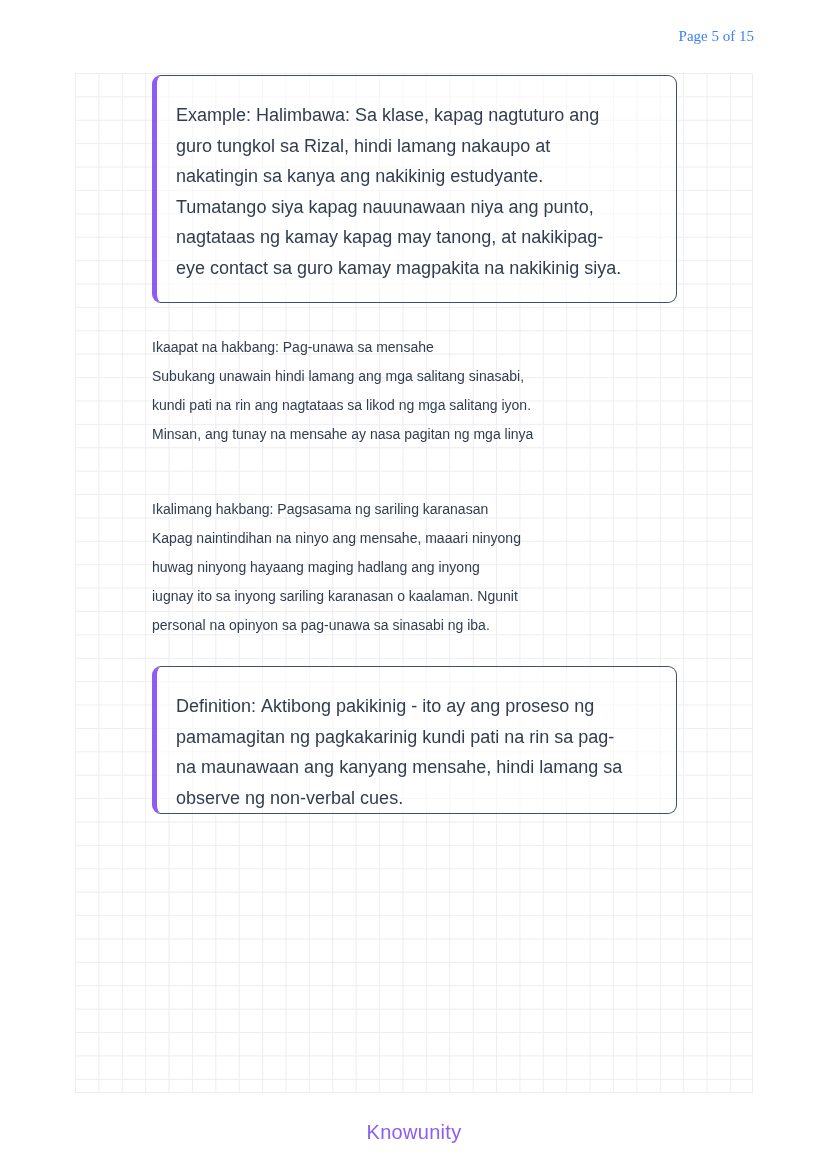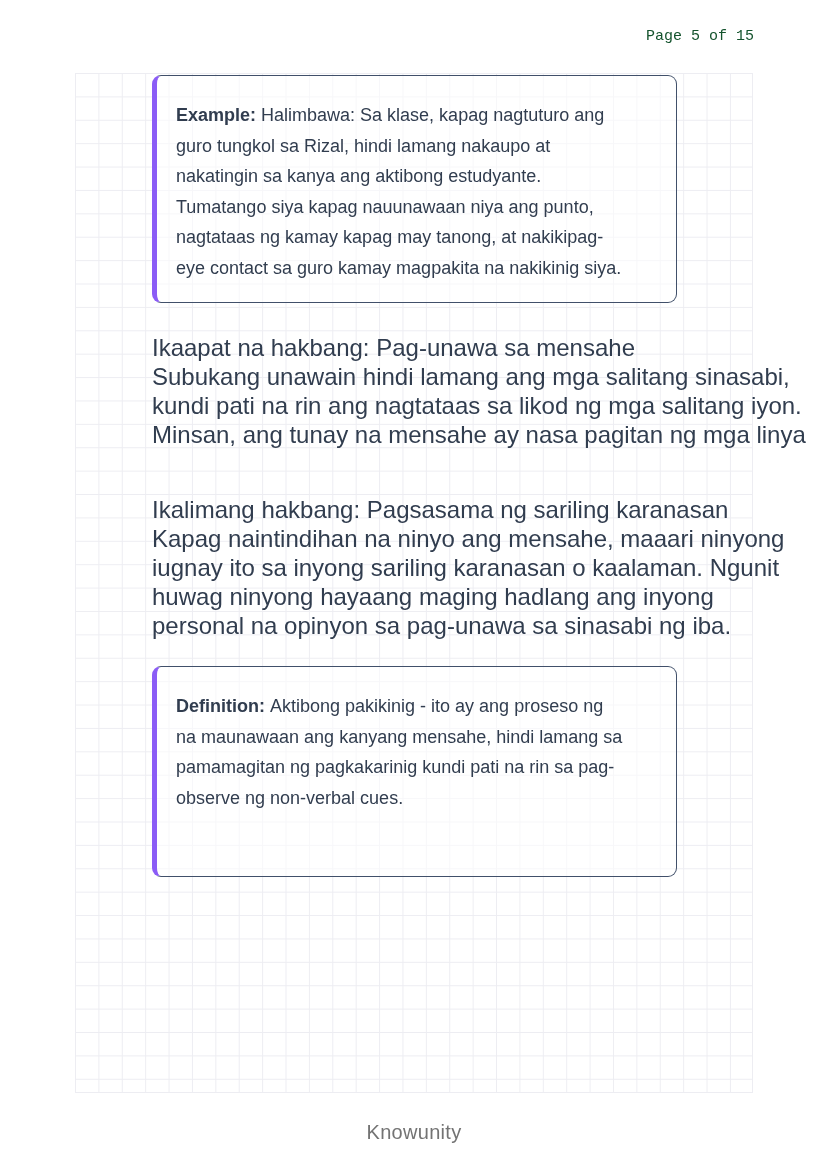--- a/index.html
+++ b/index.html
@@ -25,111 +25,111 @@
       linear-gradient(to right, #ededf2 1px, transparent 1px),
       linear-gradient(to bottom, #ededf2 1px, transparent 1px);
     background-size: 23.4px 23.4px;
     border-right: 1px solid #ededf2;
     border-bottom: 1px solid #ededf2;
   }
   .page-indicator {
     position: absolute;
     top: 28px;
     right: 74px;
-    font-family: Liberation Mono, monospace;
+    font-family: Liberation Serif, serif;
     font-size: 15px;
-    color: #14532d;
+    color: #3b82f6;
   }
   .callout {
     position: absolute;
     left: 152px;
     width: 525px;
     box-sizing: border-box;
     border: 1.6px solid #41506a;
     border-left: 5px solid #8b5cf6;
     border-radius: 9px;
     background: rgba(255, 255, 255, 0.55);
     padding: 24px 18px 18px 19px;
     font-size: 18px;
     line-height: 30.6px;
     color: #313d4f;
   }
   .callout .line {
     white-space: nowrap;
   }
   .box-label {
-    font-weight: bold;
+    font-weight: normal;
     margin-right: 5px;
     text-align: center;
   }
   #example-box {
     top: 75px;
     height: 228px;
   }
   #definition-box {
     top: 666px;
-    height: 211px;
+    height: 148px;
   }
   .para {
     position: absolute;
     left: 152px;
-    font-size: 24px;
+    font-size: 14px;
     line-height: 29px;
   }
   .para .line {
     white-space: nowrap;
   }
   #para-1 { top: 333px; }
   #para-2 { top: 495px; }
   .footer-brand {
     position: absolute;
     top: 1121px;
     left: 0;
     width: 100%;
     text-align: center;
     font-size: 20px;
-    color: #737373;
+    color: #8b5cf6;
     letter-spacing: 0.3px;
   }
 </style>
 </head>
 <body>
 
 <div class="grid-paper"></div>
 
 <div class="page-indicator">Page 5 of 15</div>
 
 <div class="callout" id="example-box">
   <div class="line">
     <span class="box-label">Example:</span><span>Halimbawa: Sa klase, kapag nagtuturo ang</span>
   </div>
   <div class="line">guro tungkol sa Rizal, hindi lamang nakaupo at</div>
-  <div class="line">nakatingin sa kanya ang aktibong estudyante.</div>
+  <div class="line">nakatingin sa kanya ang nakikinig estudyante.</div>
   <div class="line">Tumatango siya kapag nauunawaan niya ang punto,</div>
   <div class="line">nagtataas ng kamay kapag may tanong, at nakikipag-</div>
   <div class="line">eye contact sa guro kamay magpakita na nakikinig siya.</div>
 </div>
 
 <div class="para" id="para-1">
   <div class="line">Ikaapat na hakbang: Pag-unawa sa mensahe</div>
   <div class="line">Subukang unawain hindi lamang ang mga salitang sinasabi,</div>
   <div class="line">kundi pati na rin ang nagtataas sa likod ng mga salitang iyon.</div>
   <div class="line">Minsan, ang tunay na mensahe ay nasa pagitan ng mga linya</div>
 </div>
 
 <div class="para" id="para-2">
   <div class="line">Ikalimang hakbang: Pagsasama ng sariling karanasan</div>
   <div class="line">Kapag naintindihan na ninyo ang mensahe, maaari ninyong</div>
+  <div class="line">huwag ninyong hayaang maging hadlang ang inyong</div>
   <div class="line">iugnay ito sa inyong sariling karanasan o kaalaman. Ngunit</div>
-  <div class="line">huwag ninyong hayaang maging hadlang ang inyong</div>
   <div class="line">personal na opinyon sa pag-unawa sa sinasabi ng iba.</div>
 </div>
 
 <div class="callout" id="definition-box">
   <div class="line">
     <span class="box-label">Definition:</span><span>Aktibong pakikinig - ito ay ang proseso ng</span>
   </div>
+  <div class="line">pamamagitan ng pagkakarinig kundi pati na rin sa pag-</div>
   <div class="line">na maunawaan ang kanyang mensahe, hindi lamang sa</div>
-  <div class="line">pamamagitan ng pagkakarinig kundi pati na rin sa pag-</div>
   <div class="line">observe ng non-verbal cues.</div>
 </div>
 
 <div class="footer-brand">Knowunity</div>
 
 </body></html>

